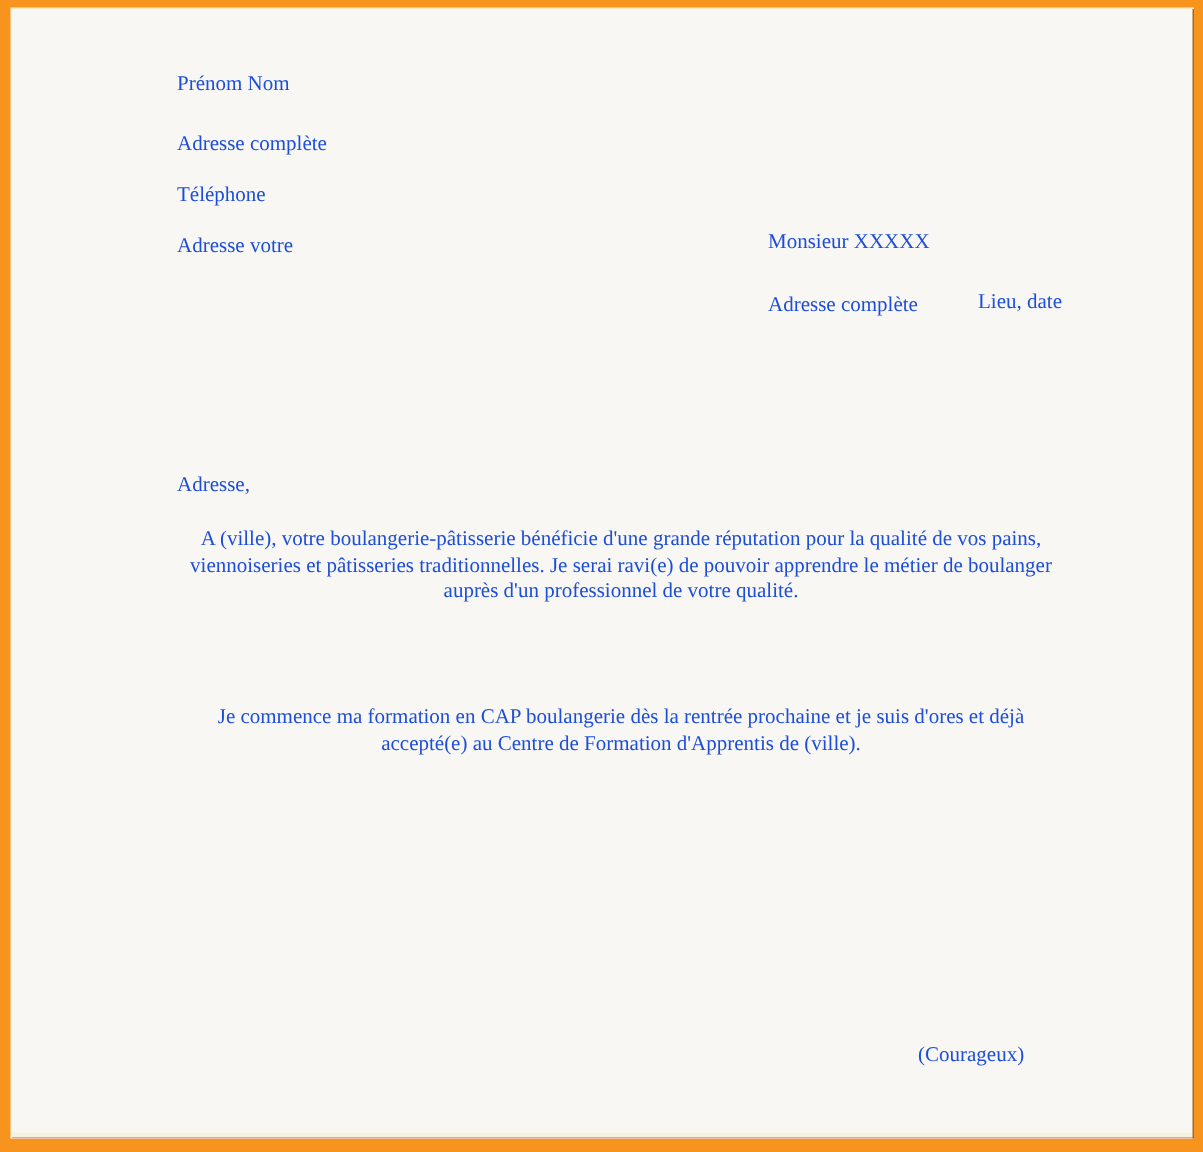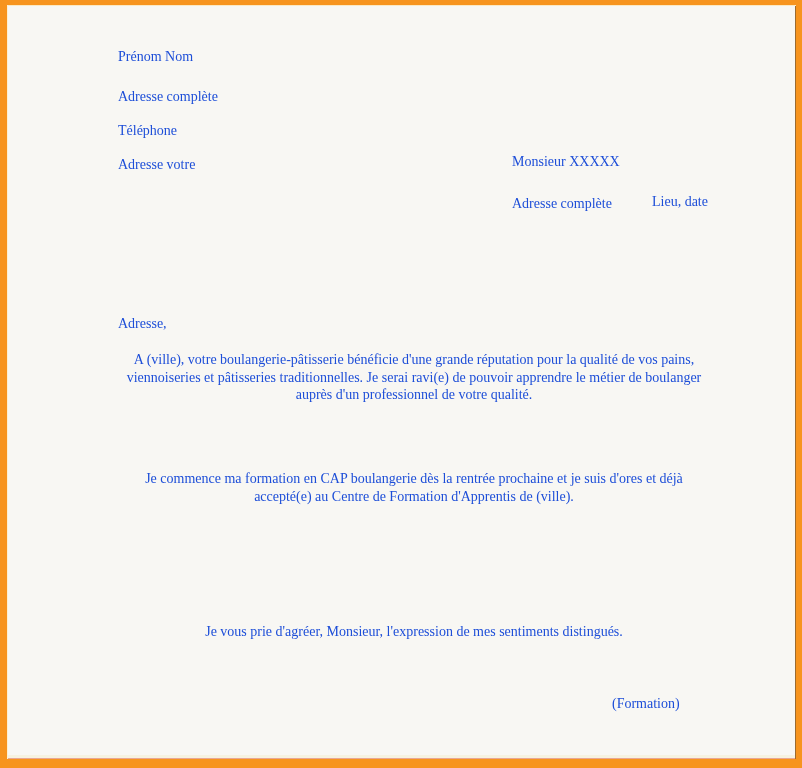--- a/index.html
+++ b/index.html
@@ -69,18 +69,17 @@
 
 
     <div class="abs salutation">Adresse,</div>
 
     <div class="abs para para-1">A (ville), votre boulangerie-pâtisserie bénéficie d'une grande réputation pour la qualité de vos pains, viennoiseries et pâtisseries traditionnelles. Je serai ravi(e) de pouvoir apprendre le métier de boulanger auprès d'un professionnel de votre qualité.</div>
 
     <div class="abs para para-2">Je commence ma formation en CAP boulangerie dès la rentrée prochaine et je suis d'ores et déjà accepté(e) au Centre de Formation d'Apprentis de (ville).</div>
 
 
 
-    <div class="abs para para-5">Je vous prie d'agréer, Monsieur, l'expression de mes sentiments distingués.</div>
 
-    <div class="abs signature">(Formation)</div>
+    <div class="abs signature">(Courageux)</div>
 
   </div>
 </div>
 
 </body></html>

